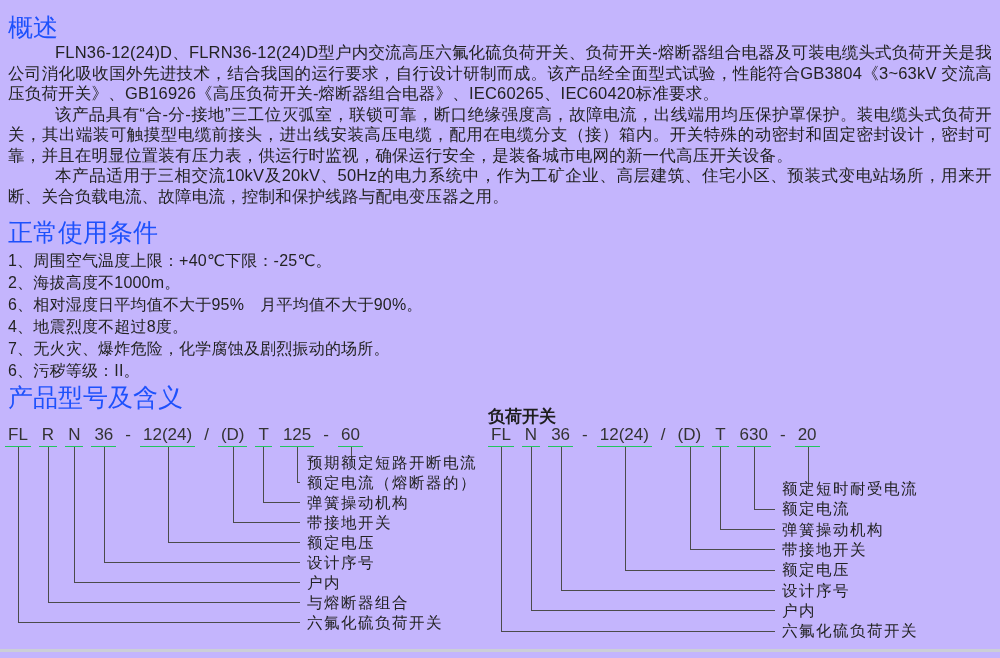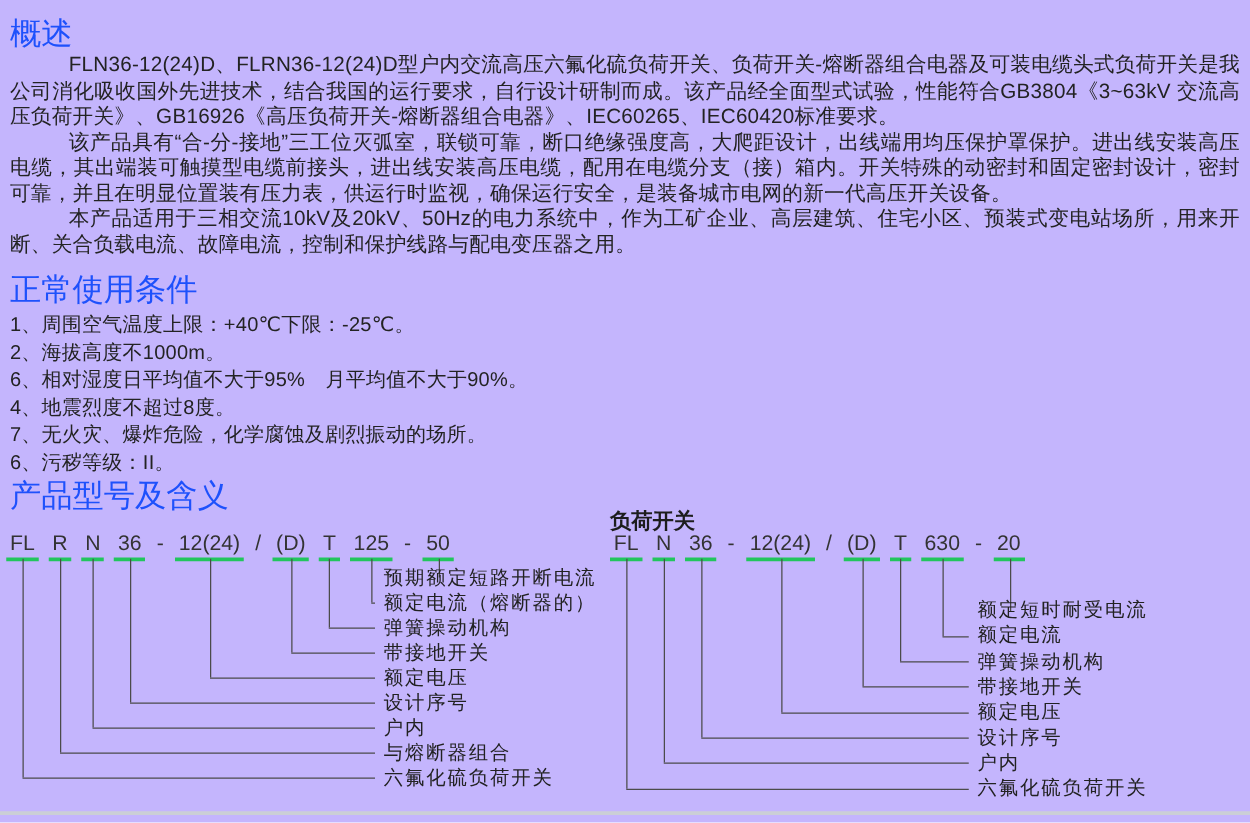--- a/index.html
+++ b/index.html
@@ -43,41 +43,41 @@
   }
   .diag-title.left{left:8px;}
   .diag-title.right{left:488px;}
   .model-row{
     position:absolute;
     display:flex;gap:8px;
     font-size:17px;line-height:20px;
     color:#333333;white-space:nowrap;
   }
   .seg{display:inline-block;padding:0 1px 1px 1px;}
-  .seg.u{padding:0 3px 1px 3px;border-bottom:3px solid #22c55e;}
+  .seg.u{padding:0 3px 1px 3px;border-bottom:1px solid #22c55e;}
   .dline{position:absolute;background:#4b4b4b;}
   .dlabel{
     position:absolute;
     font-size:15.5px;line-height:19px;letter-spacing:1.5px;
     color:#222222;white-space:nowrap;
   }
   .bottom-bar{
     position:absolute;left:0;top:649px;width:1000px;height:3px;
     background:#cbcfd6;
   }
 </style>
 </head>
 <body>
 
 <div class="page">
 
   <h1 class="h-blue" id="h-overview">概述</h1>
 
   <p class="para">FLN36-12(24)D、FLRN36-12(24)D型户内交流高压六氟化硫负荷开关、负荷开关-熔断器组合电器及可装电缆头式负荷开关是我公司消化吸收国外先进技术，结合我国的运行要求，自行设计研制而成。该产品经全面型式试验，性能符合GB3804《3~63kV 交流高压负荷开关》、GB16926《高压负荷开关-熔断器组合电器》、IEC60265、IEC60420标准要求。</p>
-  <p class="para">该产品具有“合-分-接地”三工位灭弧室，联锁可靠，断口绝缘强度高，大爬距设计，出线端用均压保护罩保护。进出线安装高压电缆，其出端装可触摸型电缆前接头，进出线安装高压电缆，配用在电缆分支（接）箱内。开关特殊的动密封和固定密封设计，密封可靠，并且在明显位置装有压力表，供运行时监视，确保运行安全，是装备城市电网的新一代高压开关设备。</p>
+  <p class="para">该产品具有“合-分-接地”三工位灭弧室，联锁可靠，断口绝缘强度高，故障电流，出线端用均压保护罩保护。装电缆头式负荷开关，其出端装可触摸型电缆前接头，进出线安装高压电缆，配用在电缆分支（接）箱内。开关特殊的动密封和固定密封设计，密封可靠，并且在明显位置装有压力表，供运行时监视，确保运行安全，是装备城市电网的新一代高压开关设备。</p>
   <p class="para">本产品适用于三相交流10kV及20kV、50Hz的电力系统中，作为工矿企业、高层建筑、住宅小区、预装式变电站场所，用来开断、关合负载电流、故障电流，控制和保护线路与配电变压器之用。</p>
 
   <h1 class="h-blue" id="h-conditions">正常使用条件</h1>
 
   <div class="cond-list">
     <div class="cond-item">1、周围空气温度上限：+40℃下限：-25℃。</div>
     <div class="cond-item">2、海拔高度不1000m。</div>
     <div class="cond-item">6、相对湿度日平均值不大于95%　月平均值不大于90%。</div>
     <div class="cond-item">4、地震烈度不超过8度。</div>
     <div class="cond-item">7、无火灾、爆炸危险，化学腐蚀及剧烈振动的场所。</div>
@@ -93,21 +93,21 @@
         <span class="seg u">R</span>
         <span class="seg u">N</span>
         <span class="seg u">36</span>
         <span class="seg">-</span>
         <span class="seg u">12(24)</span>
         <span class="seg">/</span>
         <span class="seg u">(D)</span>
         <span class="seg u">T</span>
         <span class="seg u">125</span>
         <span class="seg">-</span>
-        <span class="seg u">50</span>
+        <span class="seg u">60</span>
       </div>
       <div class="dline" style="left: 18px; top: 44px; width: 1px; height: 175px;"></div>
       <div class="dline" style="left: 18px; top: 219px; width: 282px; height: 1px;"></div>
       <div class="dlabel" style="left: 307px; top: 209.5px;">六氟化硫负荷开关</div>
       <div class="dline" style="left: 48px; top: 44px; width: 1px; height: 155px;"></div>
       <div class="dline" style="left: 48px; top: 199px; width: 252px; height: 1px;"></div>
       <div class="dlabel" style="left: 307px; top: 189.5px;">与熔断器组合</div>
       <div class="dline" style="left: 74px; top: 44px; width: 1px; height: 135px;"></div>
       <div class="dline" style="left: 74px; top: 179px; width: 226px; height: 1px;"></div>
       <div class="dlabel" style="left: 307px; top: 169.5px;">户内</div>

